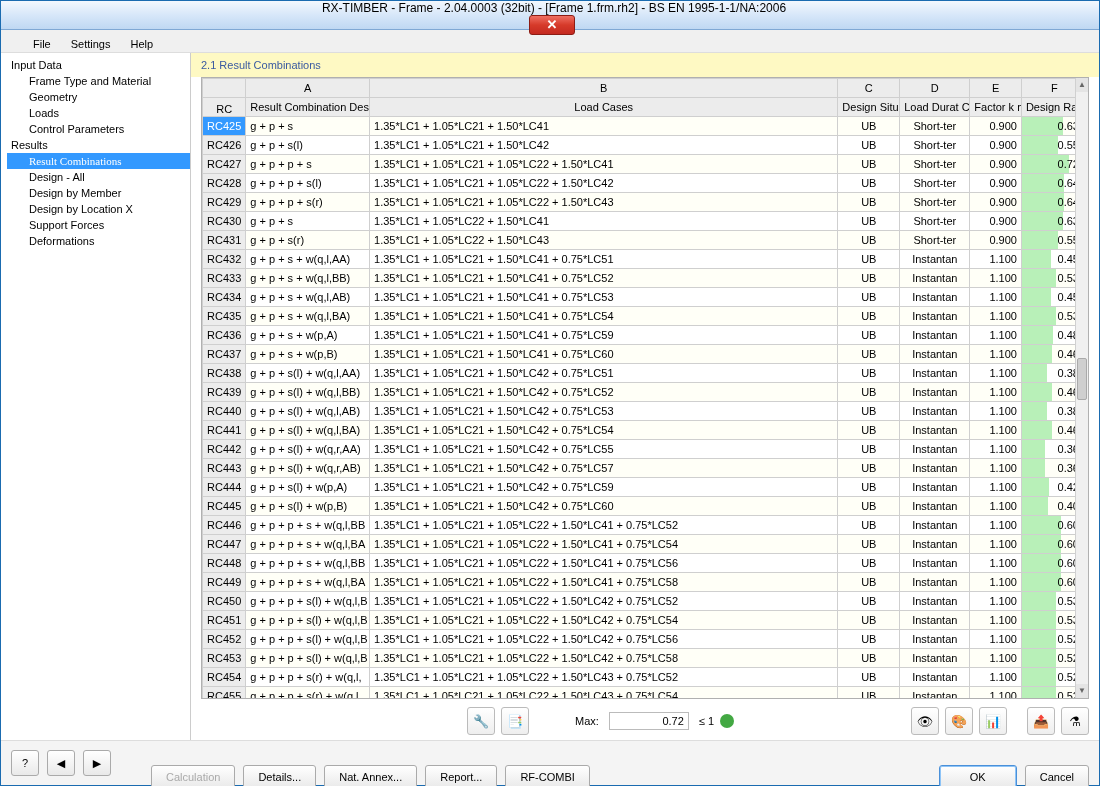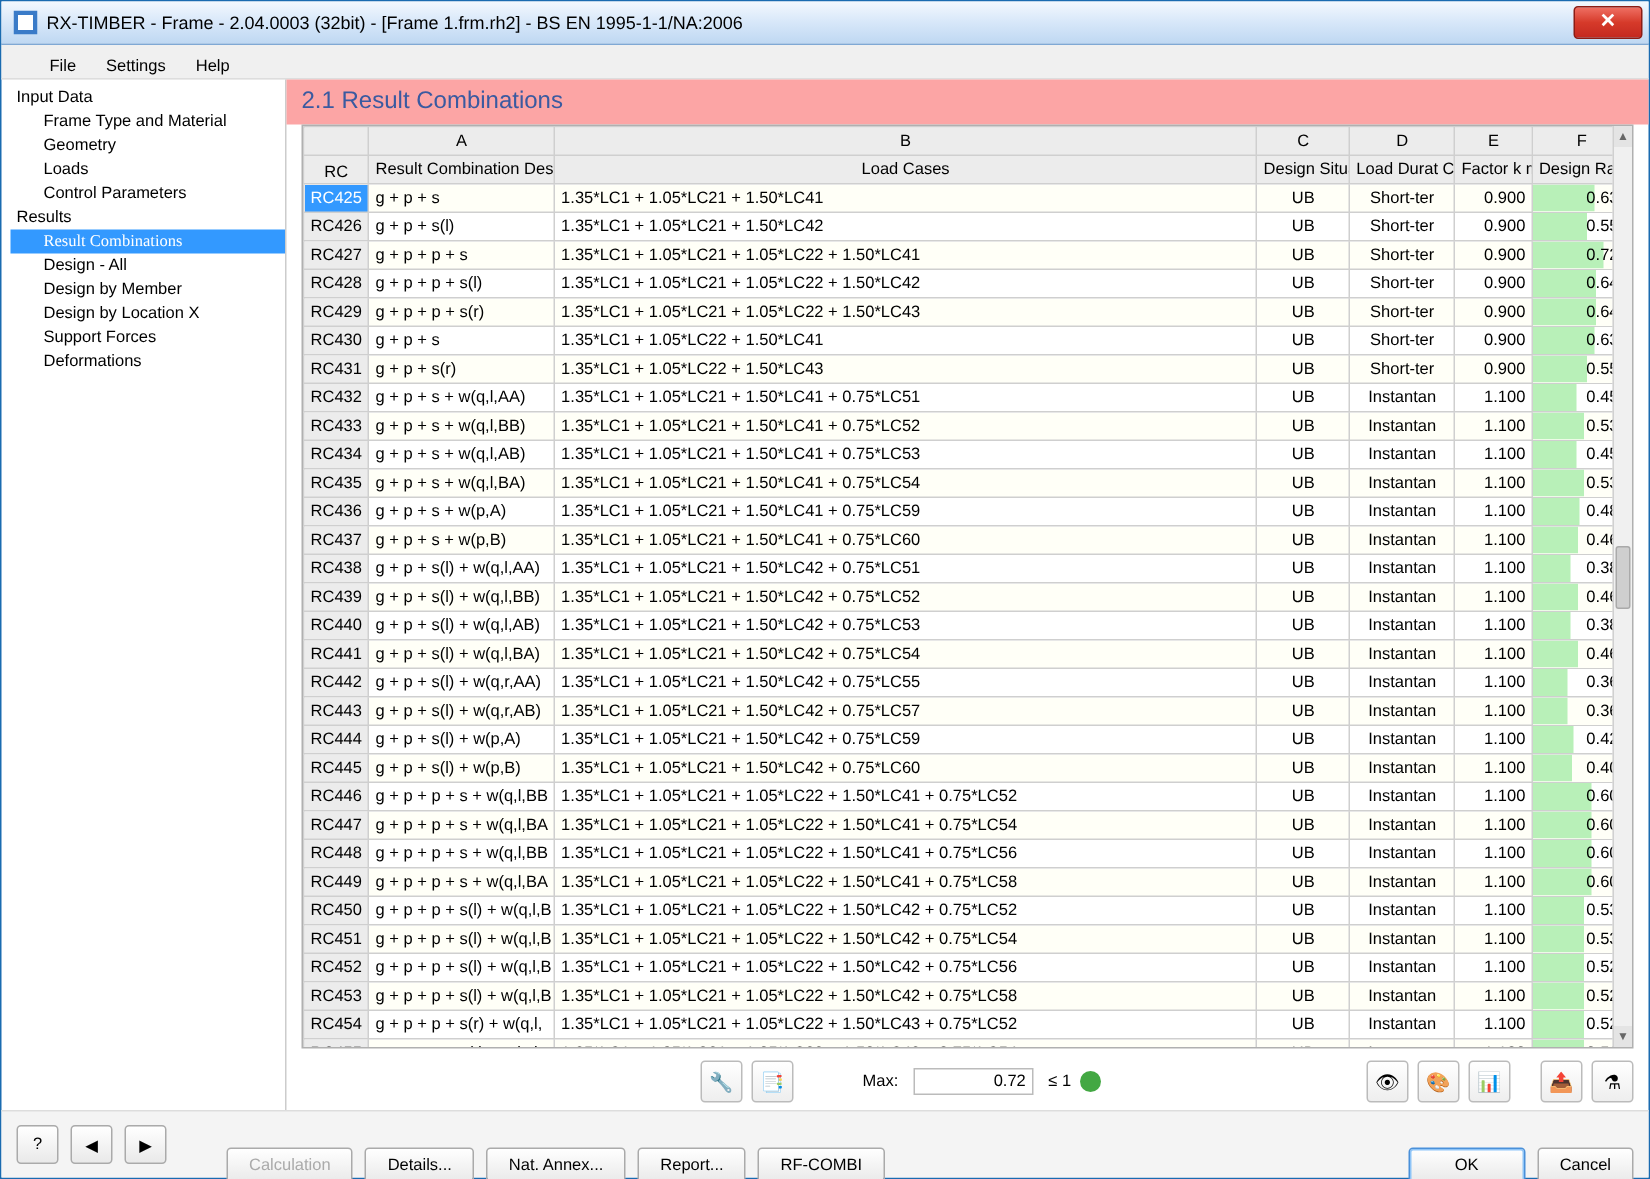--- a/index.html
+++ b/index.html
@@ -1,30 +1,30 @@
 <!DOCTYPE html>
 <html><head>
 <meta charset="utf-8">
 <style>
   html, body { margin:0; padding:0; font-family:"Segoe UI",Tahoma,sans-serif; font-size:11px; color:#000; }
   .window { width:1100px; height:786px; background:#fff; box-sizing:border-box; border:1px solid #1a6bb0; position:relative; }
-  .titlebar { height:28px; background:linear-gradient(to bottom,#f3f8fe,#d7e7f9 50%,#bfd8f2); display:flex; align-items:center; padding-left:8px; border-bottom:1px solid #7fa8d4; }
+  .titlebar { height:28px; background:linear-gradient(to bottom,#f3f8fe,#d7e7f9 50%,#bfd8f2); display:flex; align-items:center; padding-left:8px; border-bottom:1px solid #7fa8d4;flex-direction:column; }
   .titlebar .title { flex:1; font-size:12px; color:#000; }
   .titlebar .icon { width:16px; height:16px; margin-right:6px; }
   .close-btn { width:44px; height:20px; margin:0 4px 0 0; border-radius:3px; background:linear-gradient(to bottom,#ef6f63,#d63a2a 50%,#c42920); color:#fff; text-align:center; line-height:18px; font-weight:bold; font-size:13px; border:1px solid #8c1c14; cursor:pointer; }
   .menubar { height:22px; background:#f0f0f0; border-bottom:1px solid #ddd; display:flex; align-items:flex-end; padding-left:22px; }
   .menubar span { padding:2px 10px; cursor:pointer; }
   .client { display:flex; height:calc(100% - 28px - 22px - 44px);justify-content:center; }
   .sidebar { width:190px; border-right:1px solid #ccc; box-sizing:border-box; padding:4px 0; overflow:hidden; }
   .tree-root { padding-left:6px; }
   .tree-group { padding:2px 0 2px 4px; }
   .tree-item { padding:2px 0 2px 22px; cursor:pointer; white-space:nowrap; }
   .tree-item.selected { background:#3399ff; color:#fff;font-family:Liberation Serif, serif; }
   .main { flex:1; display:flex; flex-direction:column; }
-  .panel-title { padding:6px 10px; color:#3a5aa0; font-size:16px; background:#fca5a5;}
+  .panel-title { padding:6px 10px; color:#3a5aa0; font-size:11px; background:#fef9c3;}
   .grid-wrap { flex:1; margin:0 10px 4px 10px; border:1px solid #b0b0b0; overflow:hidden; position:relative; }
   table.grid { border-collapse:collapse; width:100%; font-size:11px; table-layout:fixed; }
   table.grid th, table.grid td { border:1px solid #cfcfcf; padding:1px 4px; height:16px; overflow:hidden; white-space:nowrap; }
   table.grid tr.lethdr th { background:#ececec; font-weight:normal; text-align:center; }
   table.grid th.colA-let { background:#8ac6ff; color:#000; }
   table.grid tr.subhdr th { background:#ececec; font-weight:normal; }
   table.grid td.rc { background:#ececec; text-align:center; }
   table.grid td.rc.selected { background:#3399ff; color:#fff; }
   table.grid td.num { text-align:right; }
   table.grid td.sit, table.grid td.ldc { text-align:center; }

